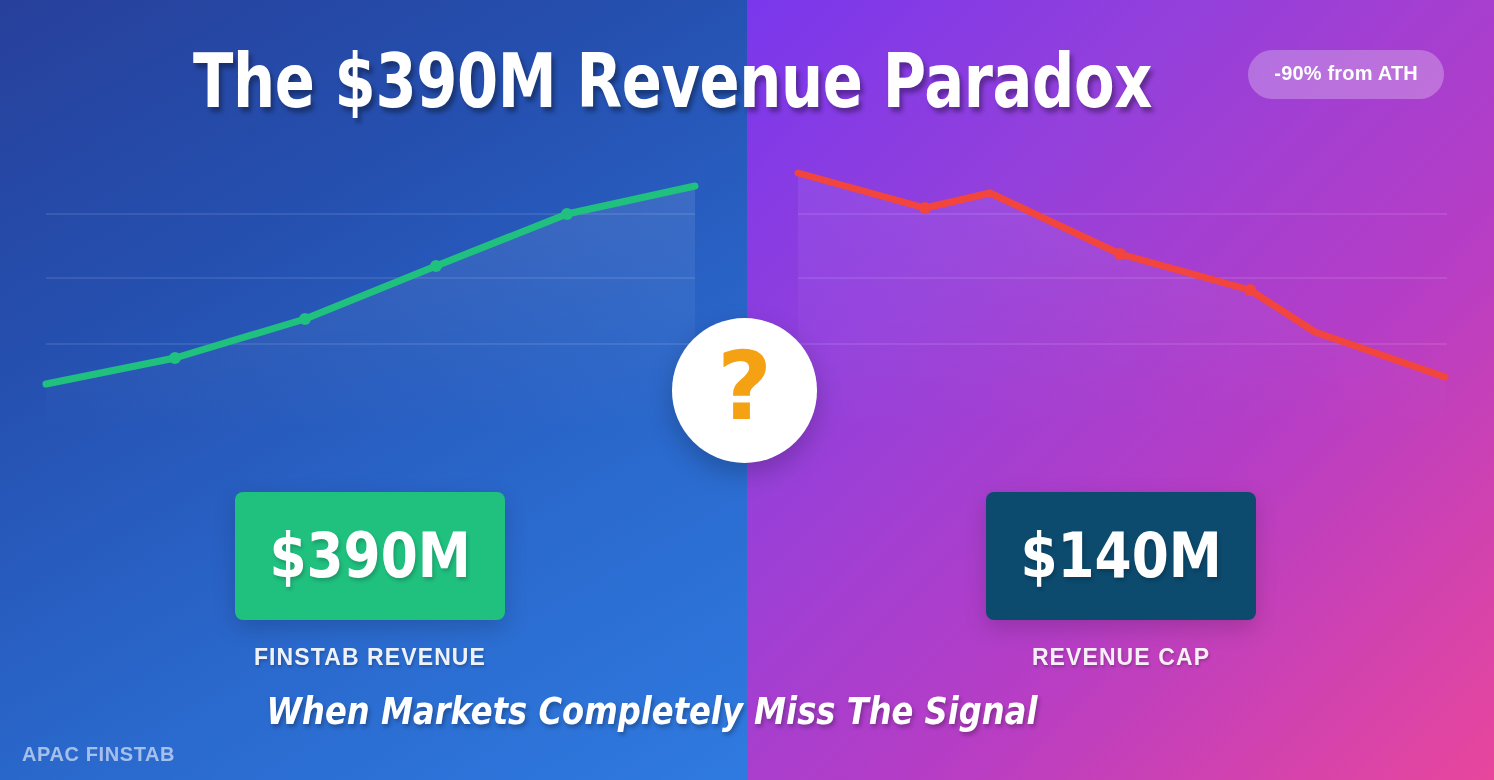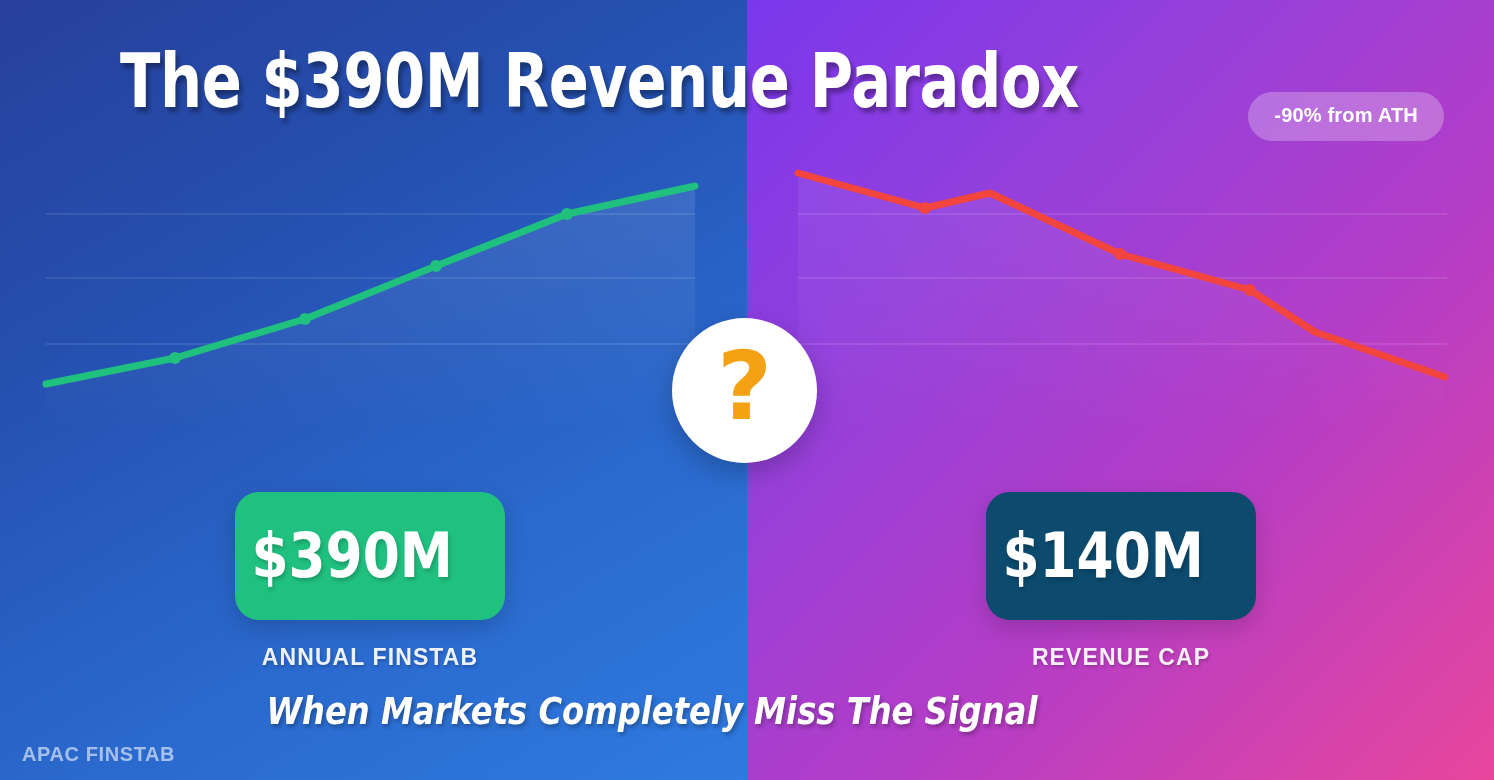--- a/index.html
+++ b/index.html
@@ -40,23 +40,23 @@
     left: 0;
     width: 1494px;
     height: 780px;
     pointer-events: none;
   }
 
   
   #title-row {
     position: absolute;
     top: 44px;
-    left: 0;
+    left: 16px;
     width: 1256px;
-    text-align: left;
+    text-align: right;
   }
   #headline {
     display: inline-block;
     font-family: "DejaVu Sans", sans-serif;
     font-weight: 700;
     font-size: 74px;
     line-height: 1;
     color: #ffffff;
     letter-spacing: -0.5px;
     transform: scaleX(0.80);
@@ -71,21 +71,20 @@
     top: 50px;
     right: 50px;
     padding: 12px 26px 14px 26px;
     border-radius: 40px;
     background: rgba(255,255,255,0.26);
     color: #ffffff;
     font-size: 20px;
     font-weight: 700;
     letter-spacing: 0.2px;
     white-space: nowrap;
-    margin-top: 42px;
   }
 
   
   #center-mark {
     position: absolute;
     left: 672px;
     top: 318px;
     width: 145px;
     height: 145px;
     border-radius: 50%;
@@ -110,24 +109,24 @@
     width: 300px;
     text-align: center;
   }
   #metric-left  { left: 220px; top: 492px; }
   #metric-right { left: 971px; top: 492px; }
 
   .metric-box {
     width: 270px;
     height: 128px;
     margin: 0 auto;
-    border-radius: 24px;
+    border-radius: 8px;
     display: flex;
     align-items: center;
-    justify-content: flex-start;
+    justify-content: center;
     box-shadow: 0 8px 22px rgba(0,0,0,0.17);
   }
   #metric-box-left  { background: #20c07f; }
   #metric-box-right { background: #0c4a6e; }
 
   .metric-value {
     font-family: "DejaVu Sans", sans-serif;
     font-weight: 700;
     font-size: 62px;
     line-height: 1;
@@ -235,21 +234,21 @@
   <div id="ath-badge">-90% from ATH</div>
 
   <div id="center-mark">
     <span id="center-mark-glyph">?</span>
   </div>
 
   <div class="metric" id="metric-left">
     <div class="metric-box" id="metric-box-left">
       <span class="metric-value">$390M</span>
     </div>
-    <div class="metric-label">ANNUAL FINSTAB</div>
+    <div class="metric-label">FINSTAB REVENUE</div>
   </div>
 
   <div class="metric" id="metric-right">
     <div class="metric-box" id="metric-box-right">
       <span class="metric-value">$140M</span>
     </div>
     <div class="metric-label">REVENUE CAP</div>
   </div>
 
   <div id="tagline">

